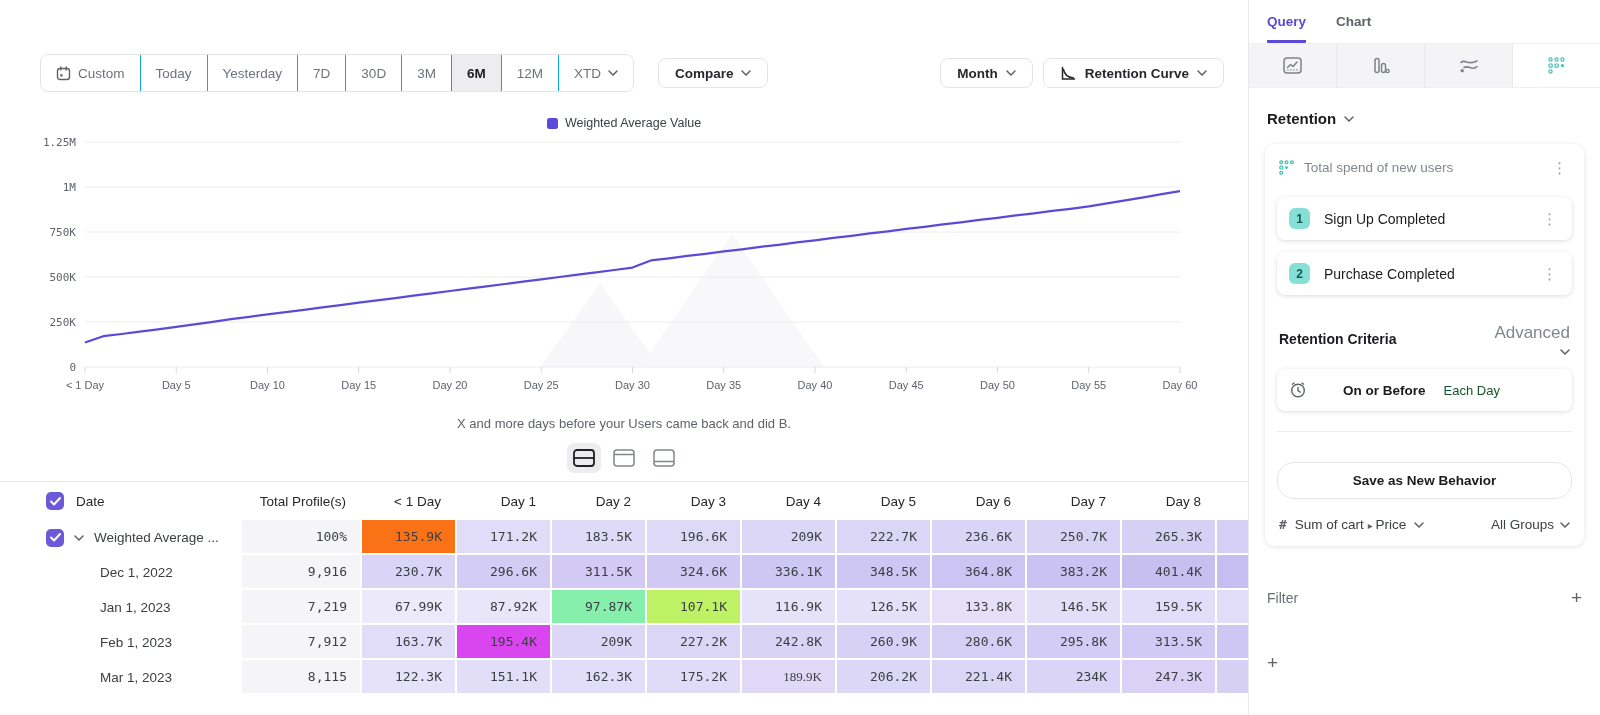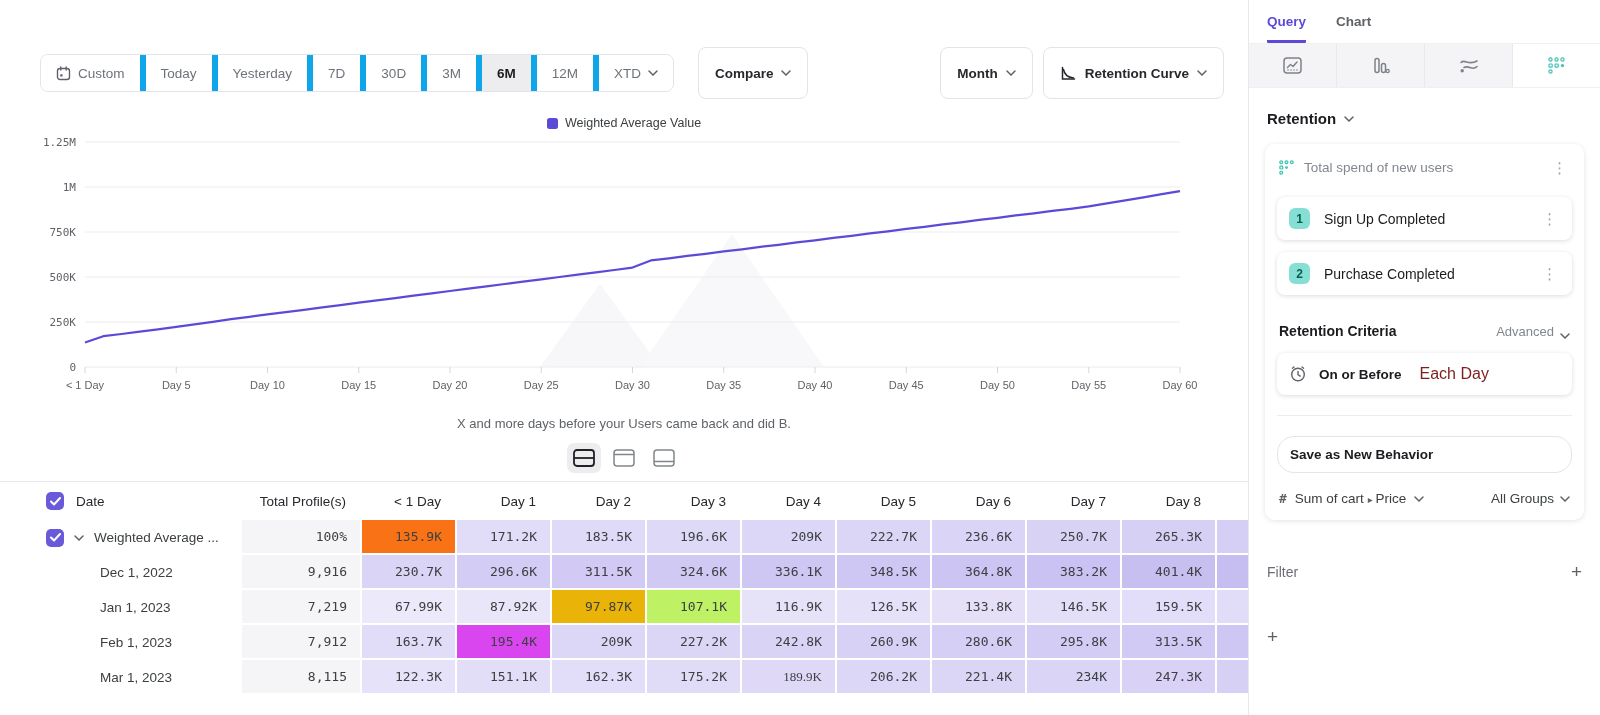--- a/index.html
+++ b/index.html
@@ -5,24 +5,24 @@
   * { margin:0; padding:0; box-sizing:border-box; }
   html,body { width:1600px; height:715px; overflow:hidden; background:#fff;
     font-family:"Liberation Sans", sans-serif; color:#202124; }
   .app { display:flex; width:1600px; height:715px; }
   .main { width:1248px; position:relative; }
   .sidebar { width:352px; border-left:1px solid #e8e8ea; background:#fff; }
 
   
   .toolbar { display:flex; align-items:center; margin:54px 24px 0 40px; height:38px; }
   .seg { display:flex; align-items:center; border:1px solid #e3e4e8; border-radius:8px; background:#fff; height:38px; overflow:hidden; }
-  .seg .item { display:flex; align-items:center; gap:7px; padding:0 15px; height:100%; font-size:13.5px; color:#6e727a; cursor:pointer; border-right:6px solid #0ea5e9; background:#fff; white-space:nowrap; }
+  .seg .item { display:flex; align-items:center; gap:7px; padding:0 15px; height:100%; font-size:13.5px; color:#6e727a; cursor:pointer; border-right:1px solid #0ea5e9; background:#fff; white-space:nowrap; }
   .seg .item:last-child { border-right:none;text-align:center; }
   .seg .item.active { background:#ededf0; color:#1b1c1f; font-weight:700; }
-  .btn { display:flex; align-items:center; gap:8px; border:1px solid #e3e4e8; border-radius:8px; background:#fff; height:52px; padding:0 16px; font-size:13.5px; font-weight:600; color:#26282c; cursor:pointer; font-family:inherit; }
+  .btn { display:flex; align-items:center; gap:8px; border:1px solid #e3e4e8; border-radius:8px; background:#fff; height:30px; padding:0 16px; font-size:13.5px; font-weight:600; color:#26282c; cursor:pointer; font-family:inherit; }
   .compare { margin-left:24px; }
   .spacer { flex:1; }
   .right-btns { display:flex; gap:10px; }
   .chev { color:#5f6368; display:inline-flex; }
   .icon { display:inline-flex; color:#5f6368; }
 
   
   .legend { display:flex; justify-content:center; align-items:center; gap:7px; margin-top:22px; height:18px; }
   .legend .sw { width:11px; height:11px; border-radius:2.5px; }
   .legend .lab { font-size:12.5px; color:#3c4043; }
@@ -60,26 +60,26 @@
   .sec-title { display:flex; align-items:center; gap:8px; margin:22px 0 0 18px; font-size:15px; font-weight:700; color:#1b1c1f; cursor:pointer; }
   .bcard { margin:17px 16px 0 16px; border-radius:10px; background:#fff; box-shadow:0 1px 5px rgba(40,40,60,.13); padding:12px 12px 14px 12px; }
   .bhead { display:flex; align-items:center; gap:10px; padding:4px 2px 10px 2px; }
   .bhead .t { flex:1; font-size:13.5px; color:#82878d; }
   .kebab { color:#9aa0a6; font-size:15px; line-height:1; cursor:pointer; padding:0 3px; }
   .step { display:flex; align-items:center; gap:14px; background:#fff; border-radius:8px; box-shadow:0 1px 4px rgba(40,40,60,.16); padding:11px 12px; margin-top:12px; cursor:pointer; }
   .badge { width:21px; height:21px; border-radius:6px; background:#86dfd4; color:#0e5b52; font-size:12px; font-weight:700; display:flex; align-items:center; justify-content:center; }
   .step .t { flex:1; font-size:14px; font-weight:500; color:#1b1c1f; }
   .crit-head { display:flex; align-items:center; margin:28px 2px 0 2px; }
   .crit-head .t { flex:1; font-size:14px; font-weight:700; color:#1b1c1f; }
-  .adv { display:flex; align-items:flex-end; gap:6px; font-size:13px; color:#82878d; cursor:pointer; }
+  .adv { display:flex; align-items:flex-end; gap:6px; font-size:17px; color:#82878d; cursor:pointer;flex-direction:column; }
   .crit-card { display:flex; align-items:center; gap:12px; background:#fff; border-radius:8px; box-shadow:0 1px 4px rgba(40,40,60,.16); padding:12px 12px; margin-top:14px; }
-  .crit-card .cond { font-size:13.5px; font-weight:700; color:#1b1c1f; cursor:pointer; }
-  .crit-card .per { font-size:16px; color:#7f1d1d; margin-left:6px; cursor:pointer; }
+  .crit-card .cond { font-size:13.5px; font-weight:700; color:#1b1c1f; cursor:pointer;margin-left:24px; }
+  .crit-card .per { font-size:13px; color:#14532d; margin-left:6px; cursor:pointer; }
   .divider { height:1px; background:#ececee; margin:20px 0 0 0; }
-  .save { border:1px solid #e4e5e9; border-radius:17px; padding:10px 12px; font-size:13.5px; font-weight:600; color:#1b1c1f; margin-top:20px; cursor:pointer; }
+  .save { border:1px solid #e4e5e9; border-radius:17px; padding:10px 12px; font-size:13.5px; font-weight:600; color:#1b1c1f; margin-top:30px; cursor:pointer;text-align:center; }
   .prop { display:flex; align-items:center; gap:8px; margin-top:16px; padding:2px 2px 0 2px; }
   .prop .hash { font:13px "DejaVu Sans Mono", monospace; color:#5f6368; font-weight:700; }
   .prop .pt { font-size:13.5px; font-weight:500; color:#3c4043; cursor:pointer; }
   .prop .sep { color:#5f6368; font-size:10px; }
   .prop .fill { flex:1; }
   .prop .grp { display:flex; align-items:center; gap:6px; font-size:13.5px; color:#3c4043; cursor:pointer; }
   .addrow { display:flex; align-items:center; margin:42px 18px 0 18px; }
   .addrow .t { flex:1; font-size:14px; color:#6b6f75; font-weight:500; }
   .plus { font-size:19px; color:#5f6368; font-weight:400; cursor:pointer; line-height:1; }
 </style>
@@ -303,21 +303,21 @@
           <div class="cell" style="background: rgb(200, 191, 241);">401.4K</div>
           <div class="cell" style="background: rgb(198, 189, 241);"></div>
         </div>
         <div class="trow body">
           <div class="labcell sub">
             <span>Jan 1, 2023</span>
           </div>
           <div class="cell total">7,219</div>
           <div class="cell" style="background: rgb(236, 233, 250);">67.99K</div>
           <div class="cell" style="background: rgb(234, 230, 250);">87.92K</div>
-          <div class="cell" style="background: #eab308; text-align: right;">97.87K</div>
+          <div class="cell" style="background: #86efac; text-align: right;">97.87K</div>
           <div class="cell" style="background: #bef264;">107.1K</div>
           <div class="cell" style="background: rgb(230, 227, 249);">116.9K</div>
           <div class="cell" style="background: rgb(229, 225, 249);">126.5K</div>
           <div class="cell" style="background: rgb(229, 224, 248);">133.8K</div>
           <div class="cell" style="background: rgb(227, 223, 248);">146.5K</div>
           <div class="cell" style="background: rgb(226, 221, 248);">159.5K</div>
           <div class="cell" style="background: rgb(225, 220, 248);"></div>
         </div>
         <div class="trow body">
           <div class="labcell sub">

